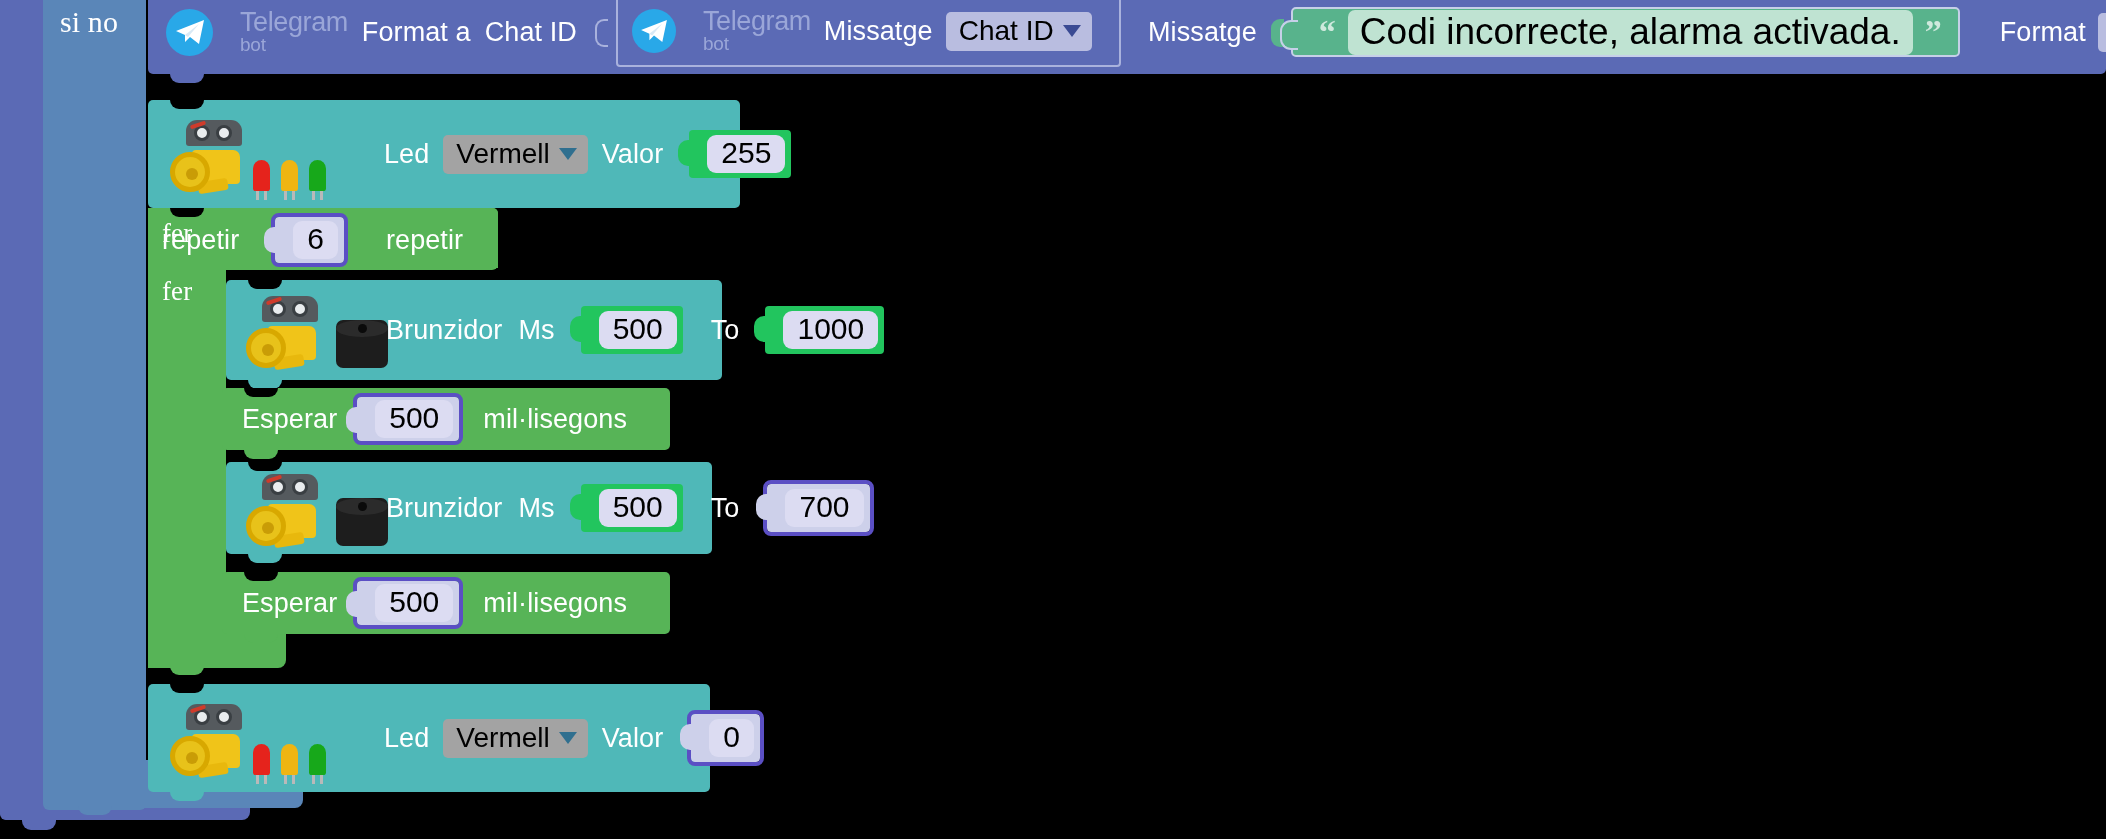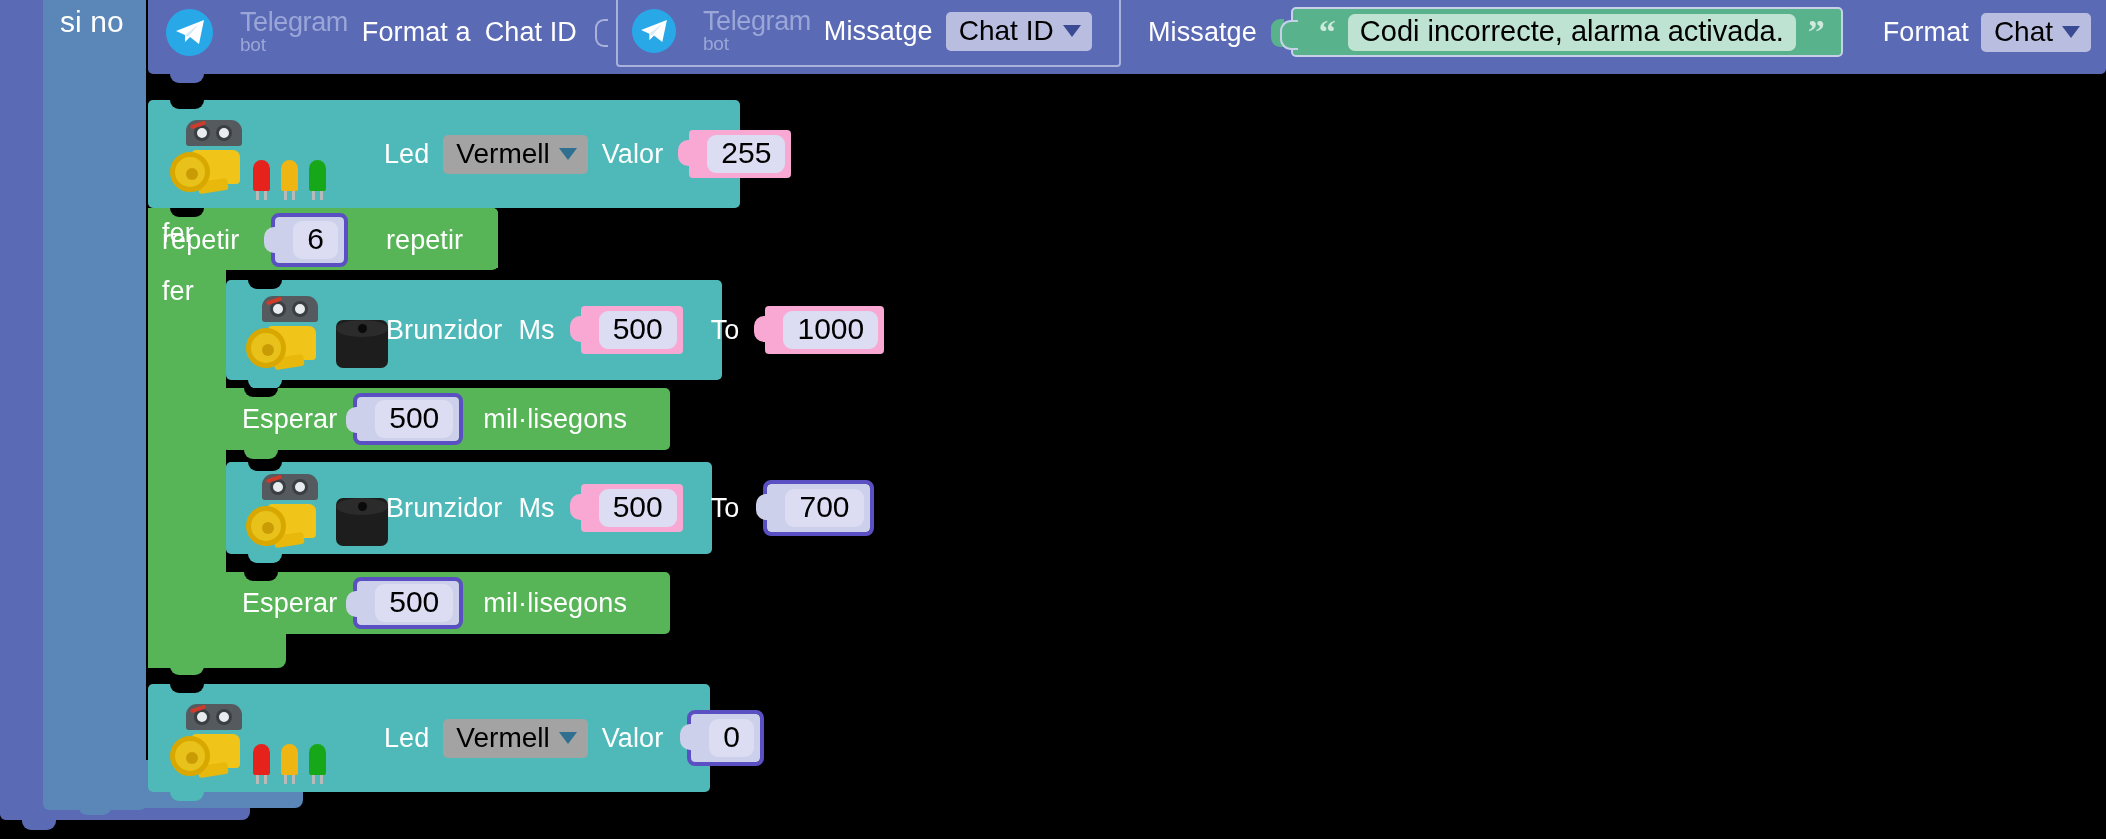--- a/index.html
+++ b/index.html
@@ -1,21 +1,21 @@
 <!DOCTYPE html>
 <html><head>
 <meta charset="utf-8">
 <style>
   html,body{margin:0;padding:0;background:#000;}
   body{
     width:2106px;height:839px;position:relative;overflow:hidden;
     font-family:"Liberation Sans","DejaVu Sans",sans-serif;
     -webkit-font-smoothing:antialiased;
   }
-  .abs{position:absolute;}
+  .abs{position:absolute;font-family:Liberation Serif, serif;}
 
   
   .blk{position:absolute;box-sizing:border-box;}
   .blk-body{position:absolute;inset:0;border-radius:5px;}
   
   .notch-top{position:absolute;top:0;left:22px;width:34px;height:9px;
              background:#000;border-radius:0 0 9px 9px;}
   .tab-bot{position:absolute;bottom:-9px;left:22px;width:34px;height:9px;
            border-radius:0 0 9px 9px;}
 
@@ -26,21 +26,21 @@
   .dd{display:inline-flex;align-items:center;gap:9px;
       background:#a3a3a3;border-radius:5px;padding:3px 11px 4px 13px;
       color:#000;font-size:28px;white-space:nowrap;}
   .dd.purple{background:#b9bde0;}
   .caret{width:0;height:0;border-left:9px solid transparent;
          border-right:9px solid transparent;border-top:12px solid #2f6f8f;}
   .dd.purple .caret{border-top-color:#3a4a93;}
 
   
   .sock{position:relative;display:inline-flex;align-items:center;
-        background:#f9a8d4;border-radius:4px;height:48px;padding:0 6px 0 18px;
+        background:#22c55e;border-radius:4px;height:48px;padding:0 6px 0 18px;
         box-sizing:border-box;}
   .sock.sel{background:#cdd0ea;outline:4px solid #5b4fc4;outline-offset:0;}
   .sock::before{content:"";position:absolute;left:-11px;top:10px;
         width:14px;height:26px;background:inherit;
         border-radius:10px 0 0 10px;}
   .sock .num{background:#dcdcf2;border-radius:9px;color:#000;font-size:30px;
         padding:3px 14px 5px;line-height:1;}
   .sock.sel .num{background:#dcdcf2;}
 
   
@@ -51,21 +51,21 @@
   
   .str-rep{position:relative;display:inline-flex;align-items:center;gap:12px;
       background:#58b38c;border:2px solid #c6d0e8;border-radius:5px;
       height:50px;padding:0 16px 0 26px;box-sizing:border-box;}
   .str-rep::before{content:"";position:absolute;left:-13px;top:11px;
       width:16px;height:26px;background:#58b38c;border-radius:11px 0 0 11px;
       border-left:2px solid #c6d0e8;border-top:2px solid #c6d0e8;
       border-bottom:2px solid #c6d0e8;}
   .quote{color:#cfe9dd;font-size:34px;font-weight:bold;line-height:1;
       font-family:"Liberation Serif",serif;}
-  .str-val{background:#bfe3d2;border-radius:7px;color:#000;font-size:29px;
+  .str-val{background:#bfe3d2;border-radius:7px;color:#000;font-size:37px;
       padding:3px 12px 5px;line-height:1;white-space:nowrap;}
 
   
   .tg-wrap{display:inline-flex;align-items:center;gap:7px;}
   .tg-circle{width:47px;height:47px;border-radius:50%;background:#29a8e8;
       display:flex;align-items:center;justify-content:center;flex:none;}
   .tg-txt{display:flex;flex-direction:column;line-height:.96;margin-left:20px;}
   .tg-name{color:#9aa6d8;font-size:27px;letter-spacing:-.4px;}
   .tg-sub{color:#9aa6d8;font-size:19px;letter-spacing:-.2px;}
 

